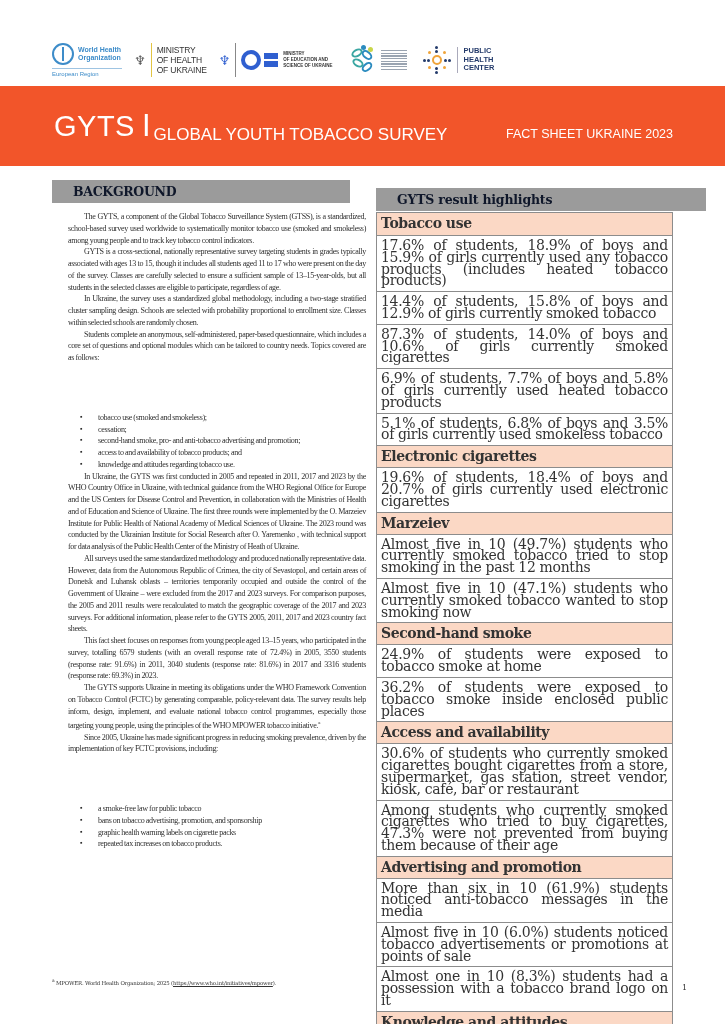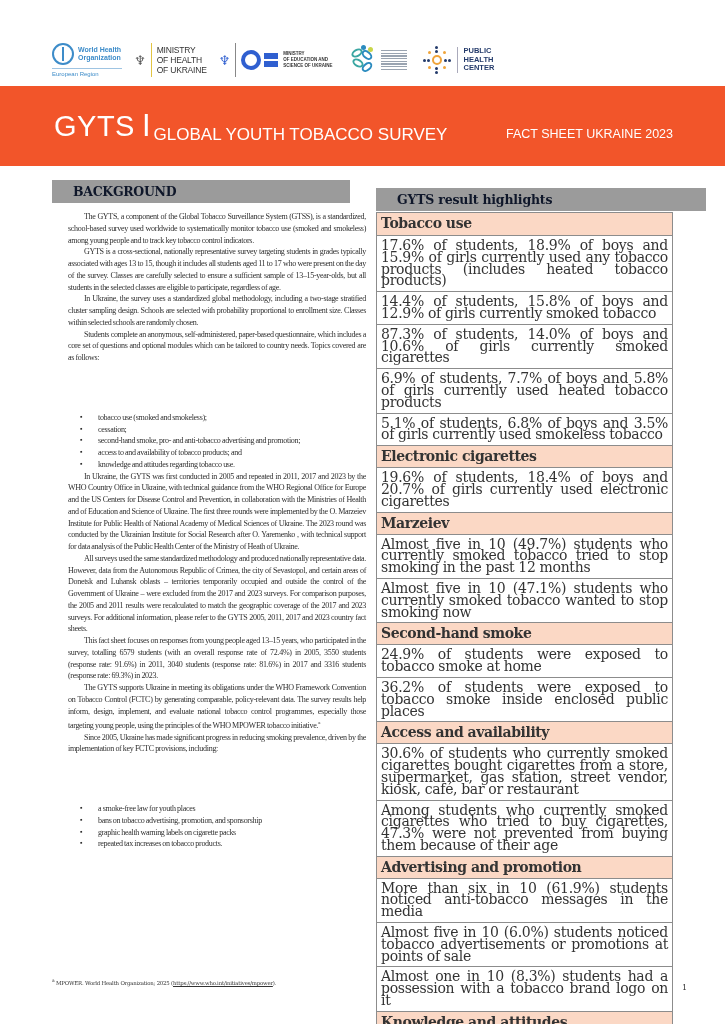--- a/index.html
+++ b/index.html
@@ -177,21 +177,21 @@
     <li>second-hand smoke, pro- and anti-tobacco advertising and promotion;</li>
     <li>access to and availability of tobacco products; and</li>
     <li>knowledge and attitudes regarding tobacco use.</li>
   </ul>
   <p>In Ukraine, the GYTS was first conducted in 2005 and repeated in 2011, 2017 and 2023 by the WHO Country Office in Ukraine, with technical guidance from the WHO Regional Office for Europe and the US Centers for Disease Control and Prevention, in collaboration with the Ministries of Health and of Education and Science of Ukraine. The first three rounds were implemented by the O. Marzeiev Institute for Public Health of National Academy of Medical Sciences of Ukraine. The 2023 round was conducted by the Ukrainian Institute for Social Research after O. Yaremenko , with technical support for data analysis of the Public Health Center of the Ministry of Heath of Ukraine.</p>
   <p>All surveys used the same standardized methodology and produced nationally representative data. However, data from the Autonomous Republic of Crimea, the city of Sevastopol, and certain areas of Donetsk and Luhansk oblasts – territories temporarily occupied and outside the control of the Government of Ukraine – were excluded from the 2017 and 2023 surveys. For comparison purposes, the 2005 and 2011 results were recalculated to match the geographic coverage of the 2017 and 2023 surveys. For additional information, please refer to the GYTS 2005, 2011, 2017 and 2023 country fact sheets.</p>
   <p>This fact sheet focuses on responses from young people aged 13–15 years, who participated in the survey, totalling 6579 students (with an overall response rate of 72.4%) in 2005, 3550 students (response rate: 91.6%) in 2011, 3040 students (response rate: 81.6%) in 2017 and 3316 students (response rate: 69.3%) in 2023.</p>
   <p><span>The GYTS supports Ukraine in meeting its obligations under the WHO Framework Convention on Tobacco Control (FCTC) by generating comparable, policy-relevant data. The survey results help inform, design, implement, and evaluate national tobacco control programmes, especially those targeting young people, using the principles of the WHO MPOWER tobacco initiative.</span><sup style="font-size:5px;">a</sup></p>
   <p>Since 2005, Ukraine has made significant progress in reducing smoking prevalence, driven by the implementation of key FCTC provisions, including:</p>
   <ul>
-    <li>a smoke-free law for youth places</li>
+    <li>a smoke-free law for public tobacco</li>
     <li>bans on tobacco advertising, promotion, and sponsorship</li>
     <li>graphic health warning labels on cigarette packs</li>
     <li>repeated tax increases on tobacco products.</li>
   </ul>
 </div>
 
 <div class="footnote">
   <sup>a</sup>
   <span>MPOWER. World Health Organization; 2025 (</span><span class="fn-link">https://www.who.int/initiatives/mpower</span><span>).</span>
 </div>

